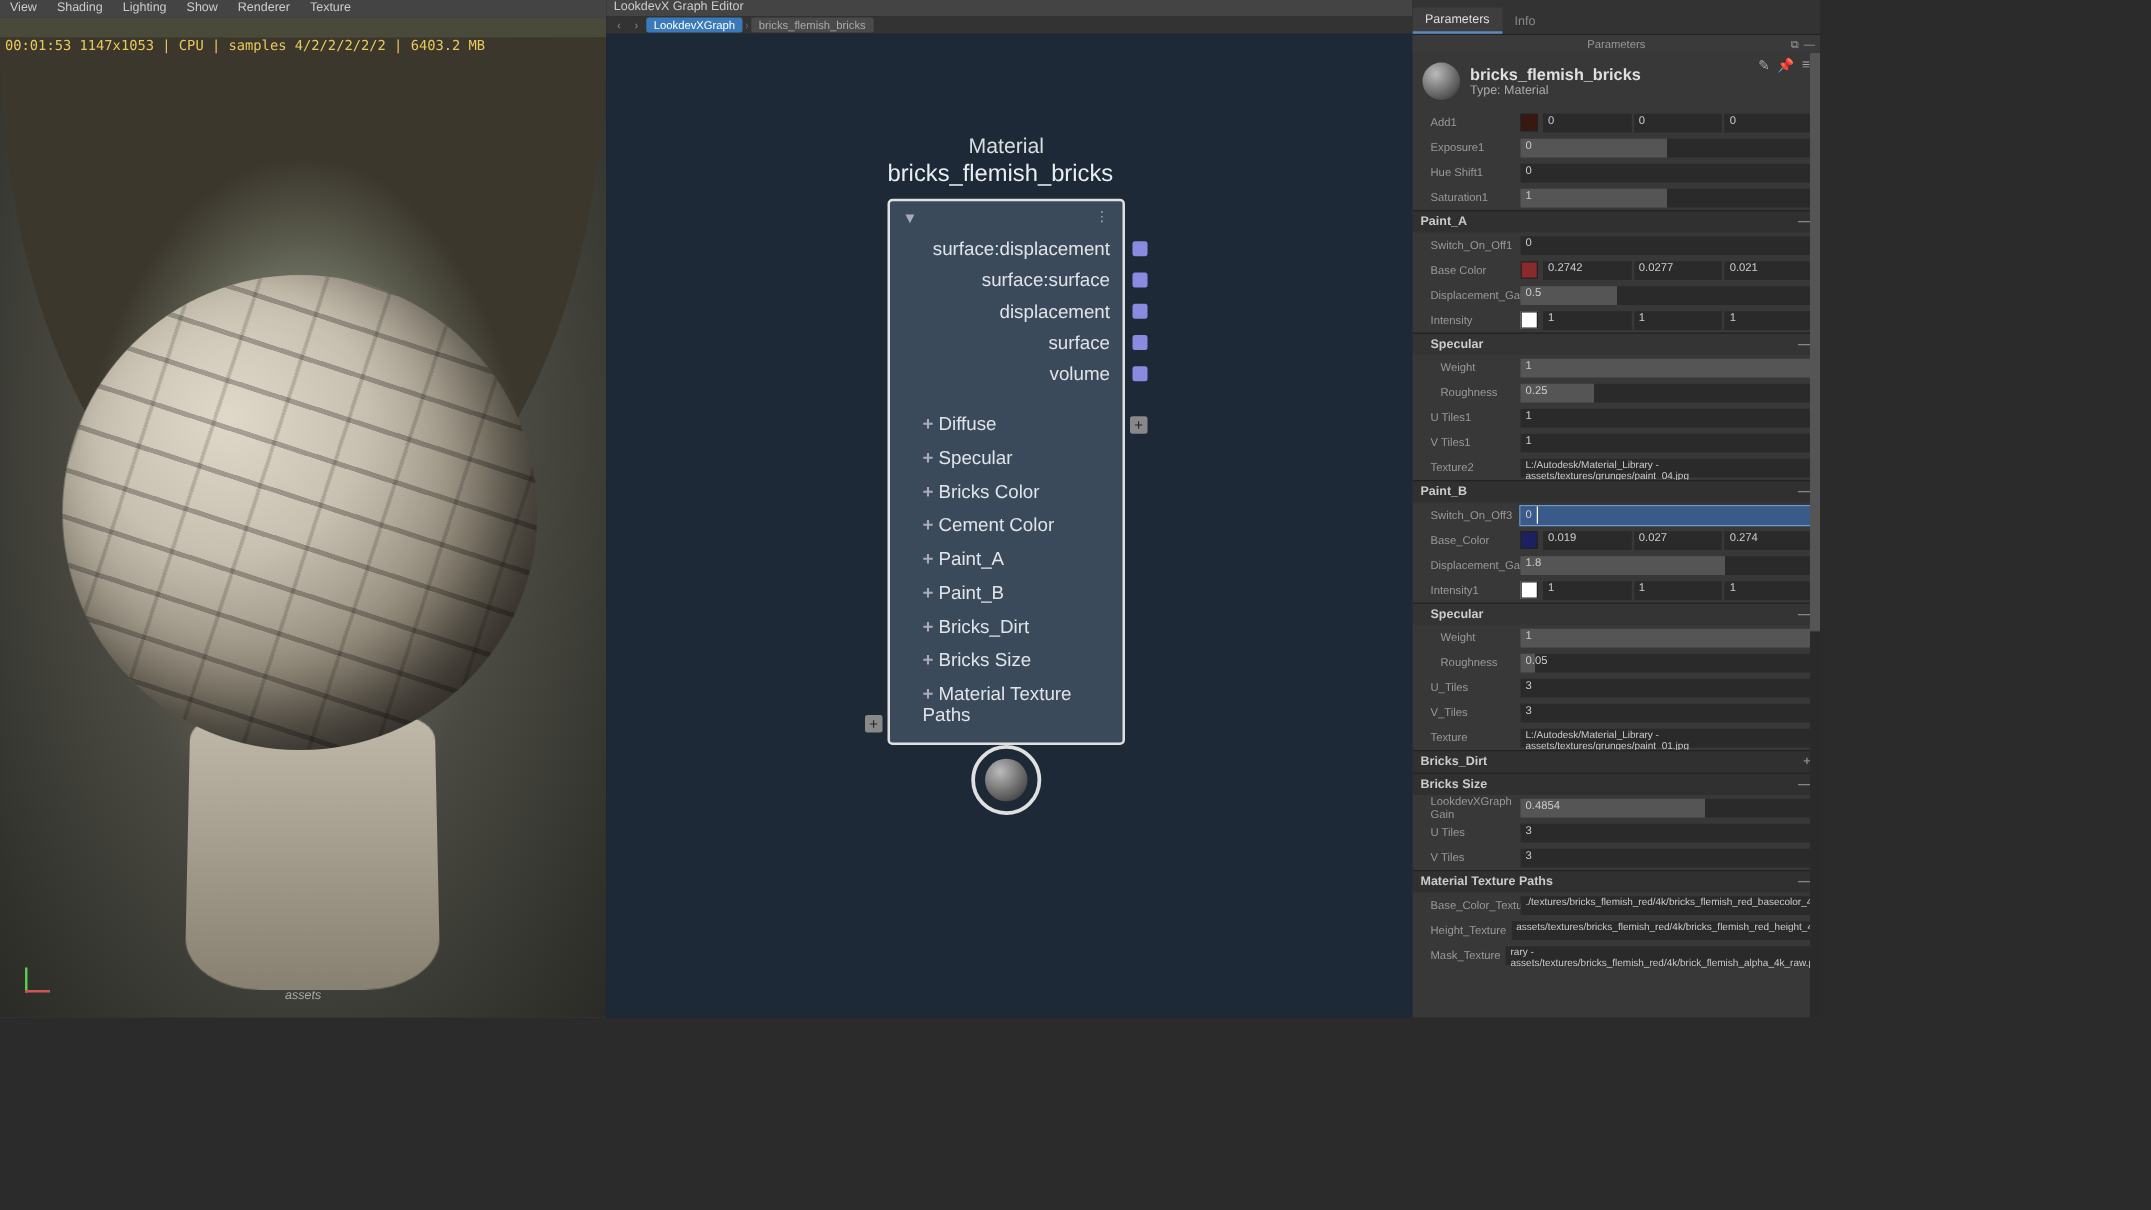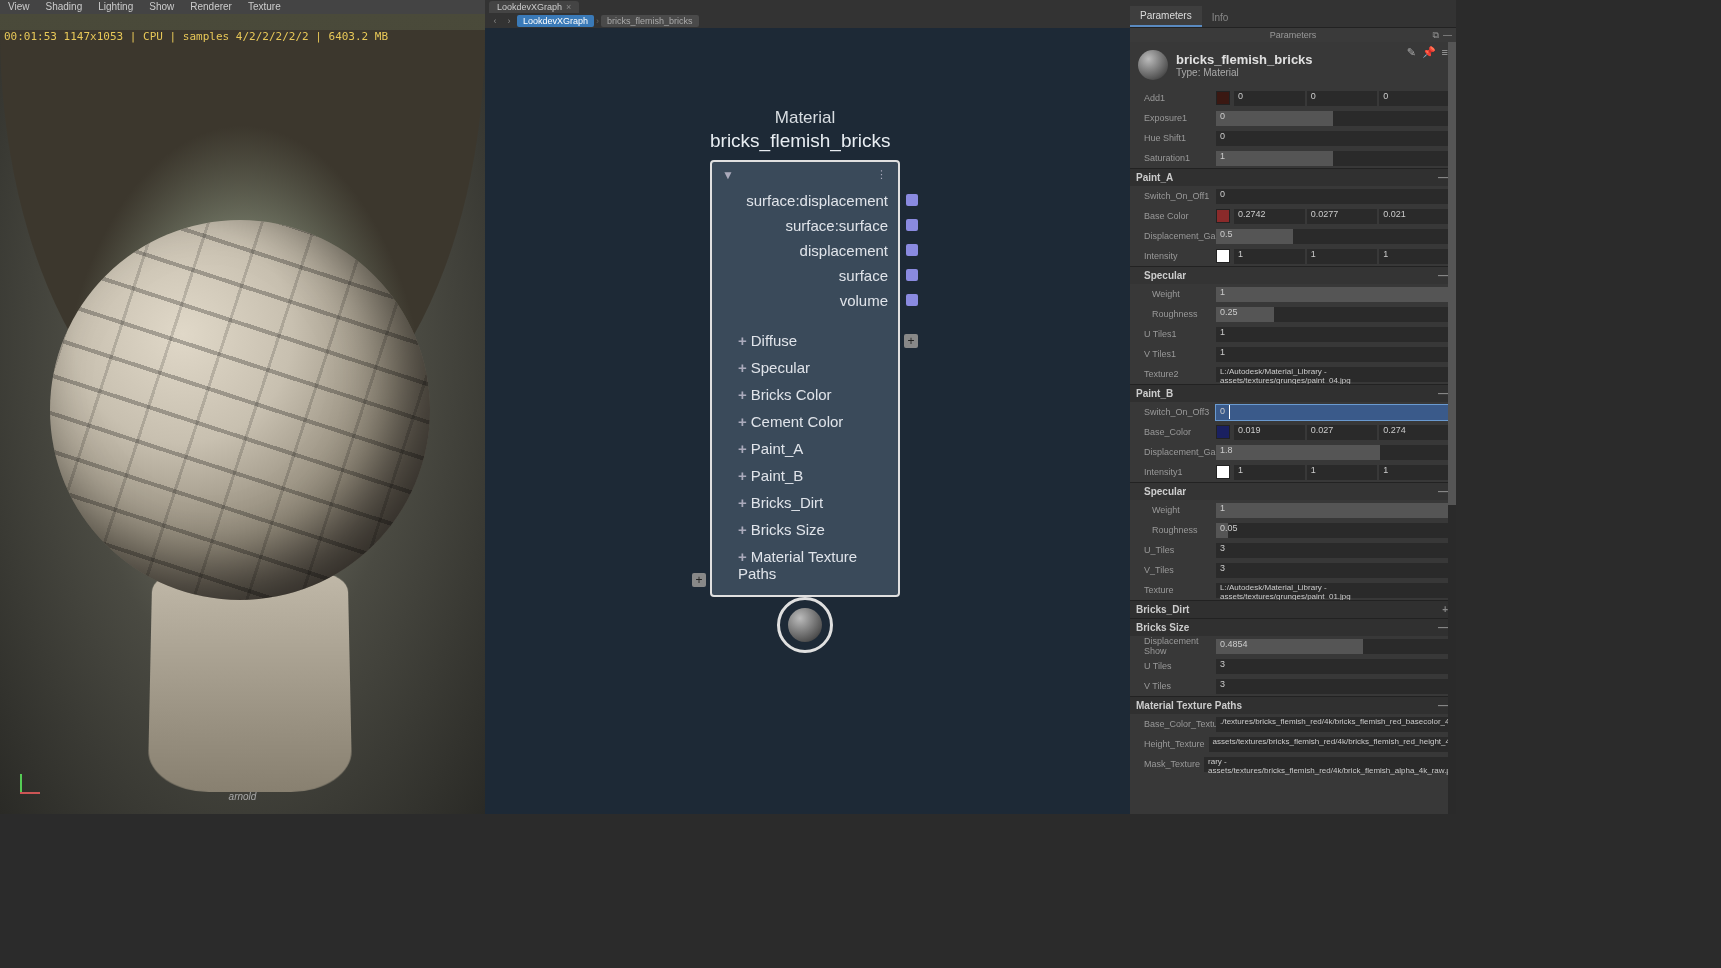--- a/index.html
+++ b/index.html
@@ -139,28 +139,26 @@
     <div class="arch"></div>
     <div class="pedestal"></div>
     <div class="sphere">
         <div class="brick-lines"></div>
       </div>
   </div>
   <div class="axis">
       <div class="y"></div>
       <div class="x"></div>
     </div>
-  <div class="persp-label">arnold</div>
+  <div class="persp-label">assets</div>
 </div>
 <div class="vp-stats">00:01:53 1147x1053 | CPU | samples 4/2/2/2/2/2 | 6403.2 MB</div>
 
 <div class="graph-editor">
-  <div class="ge-tabs">
-    <div class="ge-tab"><span>LookdevXGraph</span><span class="close">×</span></div>
-  </div>
+  <div class="ge-titlebar">LookdevX Graph Editor</div>
   <div class="ge-breadcrumb">
     <span class="nav">‹</span>
     <span class="nav">›</span>
     <span class="crumb">LookdevXGraph</span>
     <span style="color:#666">›</span>
     <span class="crumb dim">bricks_flemish_bricks</span>
   </div>
   <div class="ge-canvas">
     <div class="mat-node-wrap">
       <div class="mat-header">Material</div>
@@ -356,21 +354,21 @@
 
     <div class="grp-hdr">
         <span>Bricks_Dirt</span>
         <span class="exp">+</span>
       </div>
     <div class="grp-hdr">
         <span>Bricks Size</span>
         <span class="exp">—</span>
       </div>
     <div class="prow">
-        <div class="lbl">Displacement Show</div>
+        <div class="lbl">LookdevXGraph Gain</div>
         <div class="fld slider" style="--p:63%">0.4854</div>
       </div>
     <div class="prow">
         <div class="lbl">U Tiles</div>
         <div class="fld">3</div>
       </div>
     <div class="prow">
         <div class="lbl">V Tiles</div>
         <div class="fld">3</div>
       </div>

